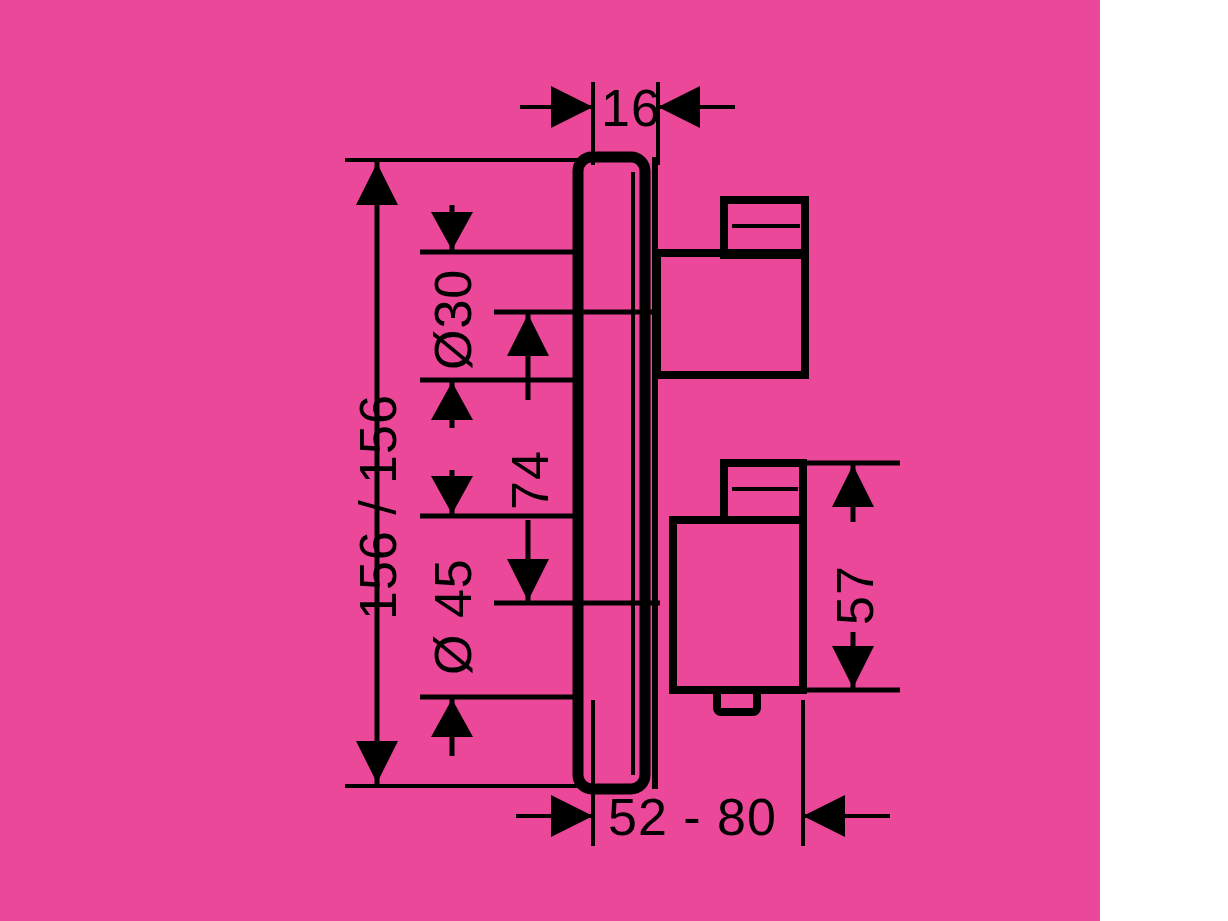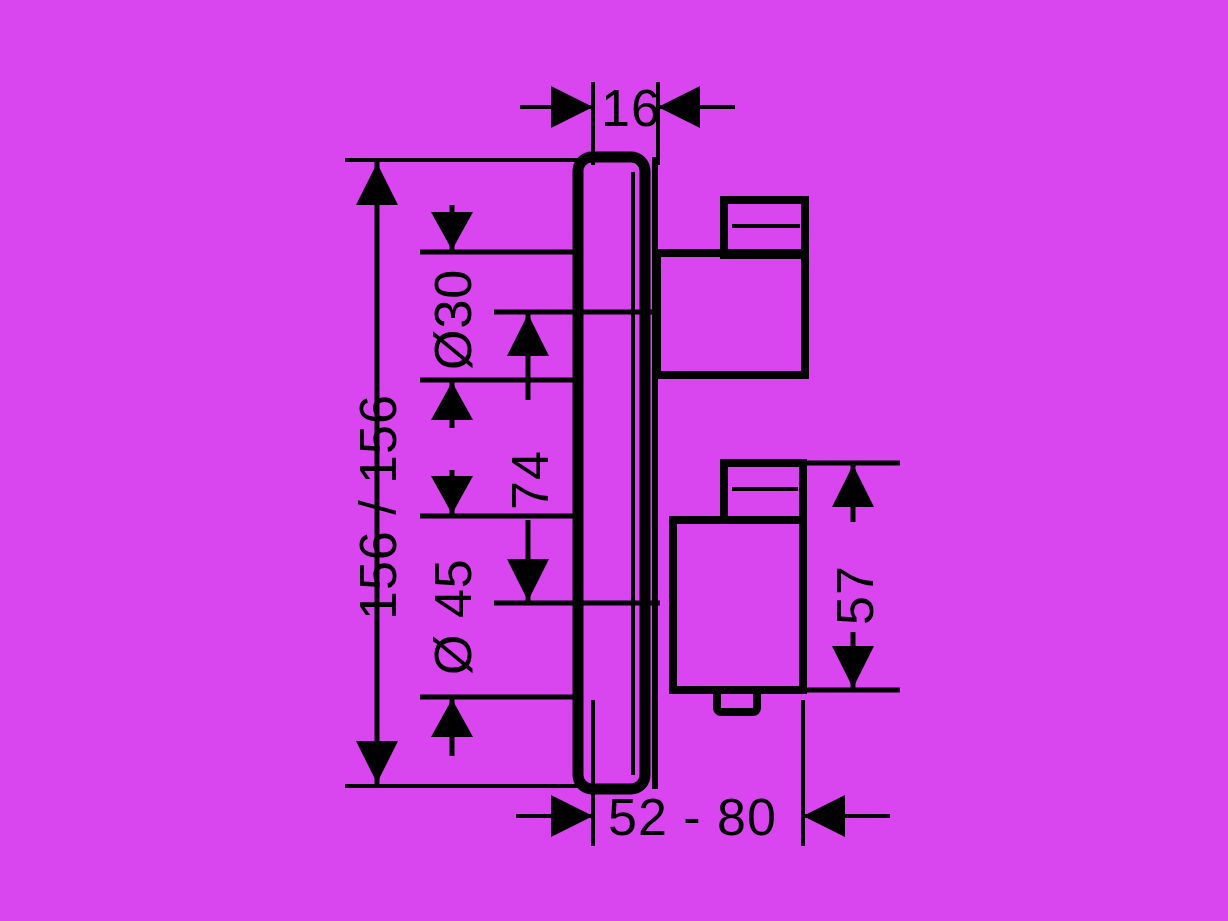--- a/index.html
+++ b/index.html
@@ -5,23 +5,23 @@
   html, body {
     margin: 0;
     padding: 0;
     background: #ffffff;
   }
   body {
     font-family: "Liberation Sans", sans-serif;
   }
   #canvas {
     position: relative;
-    width: 1228px;
+    width: 1100px;
     height: 921px;
-    background: #d946ef;
+    background: #ec4899;
     overflow: hidden;
   }
   #drawing-svg {
     position: absolute;
     left: 0;
     top: 0;
     width: 1228px;
     height: 921px;
     display: block;
   }

